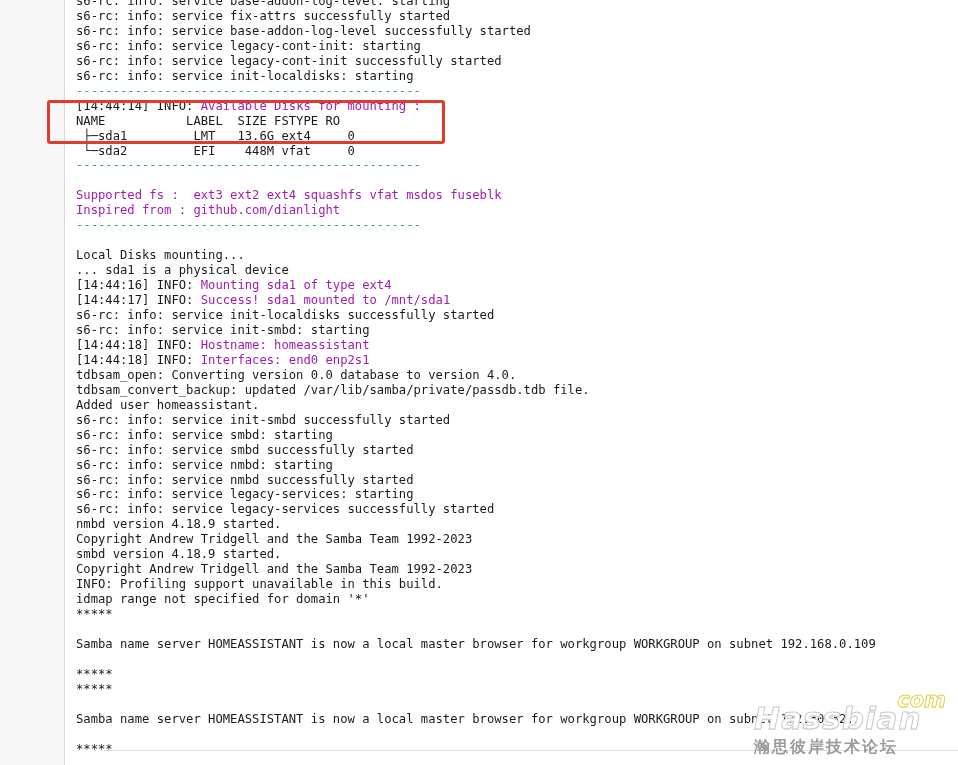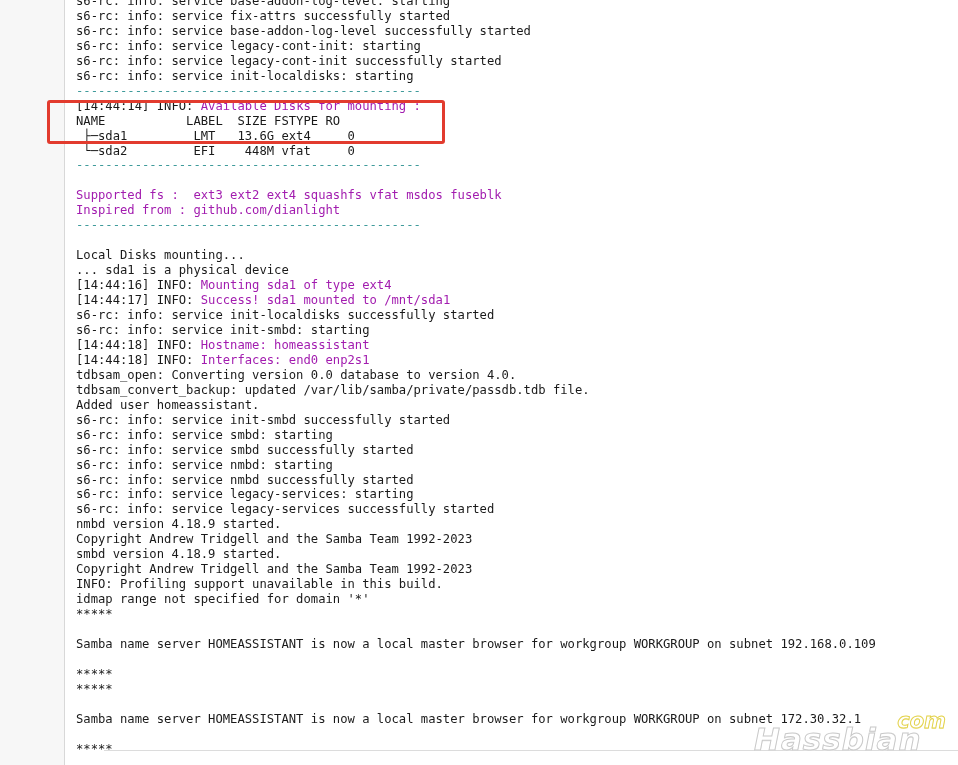--- a/index.html
+++ b/index.html
@@ -129,15 +129,16 @@
 
   <div id="console"><span class="ln"><span class="seg c-default">s6-rc: info: service base-addon-log-level: starting</span></span><span class="ln"><span class="seg c-default">s6-rc: info: service fix-attrs successfully started</span></span><span class="ln"><span class="seg c-default">s6-rc: info: service base-addon-log-level successfully started</span></span><span class="ln"><span class="seg c-default">s6-rc: info: service legacy-cont-init: starting</span></span><span class="ln"><span class="seg c-default">s6-rc: info: service legacy-cont-init successfully started</span></span><span class="ln"><span class="seg c-default">s6-rc: info: service init-localdisks: starting</span></span><span class="ln"><span class="seg c-teal">-----------------------------------------------</span></span><span class="ln"><span class="seg c-default">[14:44:14] INFO: </span><span class="seg c-green">Available Disks for mounting :</span></span><span class="ln"><span class="seg c-default">NAME           LABEL  SIZE FSTYPE RO</span></span><span class="ln"><span class="seg c-default"> ├─sda1         LMT   13.6G ext4     0</span></span><span class="ln"><span class="seg c-default"> └─sda2         EFI    448M vfat     0</span></span><span class="ln"><span class="seg c-teal">-----------------------------------------------</span></span><span class="ln"><span class="seg c-default"></span></span><span class="ln"><span class="seg c-green">Supported fs :  ext3 ext2 ext4 squashfs vfat msdos fuseblk</span></span><span class="ln"><span class="seg c-green">Inspired from : github.com/dianlight</span></span><span class="ln"><span class="seg c-teal">-----------------------------------------------</span></span><span class="ln"><span class="seg c-default"></span></span><span class="ln"><span class="seg c-default">Local Disks mounting...</span></span><span class="ln"><span class="seg c-default">... sda1 is a physical device</span></span><span class="ln"><span class="seg c-default">[14:44:16] INFO: </span><span class="seg c-green">Mounting sda1 of type ext4</span></span><span class="ln"><span class="seg c-default">[14:44:17] INFO: </span><span class="seg c-green">Success! sda1 mounted to /mnt/sda1</span></span><span class="ln"><span class="seg c-default">s6-rc: info: service init-localdisks successfully started</span></span><span class="ln"><span class="seg c-default">s6-rc: info: service init-smbd: starting</span></span><span class="ln"><span class="seg c-default">[14:44:18] INFO: </span><span class="seg c-green">Hostname: homeassistant</span></span><span class="ln"><span class="seg c-default">[14:44:18] INFO: </span><span class="seg c-green">Interfaces: end0 enp2s1</span></span><span class="ln"><span class="seg c-default">tdbsam_open: Converting version 0.0 database to version 4.0.</span></span><span class="ln"><span class="seg c-default">tdbsam_convert_backup: updated /var/lib/samba/private/passdb.tdb file.</span></span><span class="ln"><span class="seg c-default">Added user homeassistant.</span></span><span class="ln"><span class="seg c-default">s6-rc: info: service init-smbd successfully started</span></span><span class="ln"><span class="seg c-default">s6-rc: info: service smbd: starting</span></span><span class="ln"><span class="seg c-default">s6-rc: info: service smbd successfully started</span></span><span class="ln"><span class="seg c-default">s6-rc: info: service nmbd: starting</span></span><span class="ln"><span class="seg c-default">s6-rc: info: service nmbd successfully started</span></span><span class="ln"><span class="seg c-default">s6-rc: info: service legacy-services: starting</span></span><span class="ln"><span class="seg c-default">s6-rc: info: service legacy-services successfully started</span></span><span class="ln"><span class="seg c-default">nmbd version 4.18.9 started.</span></span><span class="ln"><span class="seg c-default">Copyright Andrew Tridgell and the Samba Team 1992-2023</span></span><span class="ln"><span class="seg c-default">smbd version 4.18.9 started.</span></span><span class="ln"><span class="seg c-default">Copyright Andrew Tridgell and the Samba Team 1992-2023</span></span><span class="ln"><span class="seg c-default">INFO: Profiling support unavailable in this build.</span></span><span class="ln"><span class="seg c-default">idmap range not specified for domain '*'</span></span><span class="ln"><span class="seg c-default">*****</span></span><span class="ln"><span class="seg c-default"></span></span><span class="ln"><span class="seg c-default">Samba name server HOMEASSISTANT is now a local master browser for workgroup WORKGROUP on subnet 192.168.0.109</span></span><span class="ln"><span class="seg c-default"></span></span><span class="ln"><span class="seg c-default">*****</span></span><span class="ln"><span class="seg c-default">*****</span></span><span class="ln"><span class="seg c-default"></span></span><span class="ln"><span class="seg c-default">Samba name server HOMEASSISTANT is now a local master browser for workgroup WORKGROUP on subnet 172.30.32.1</span></span><span class="ln"><span class="seg c-default"></span></span><span class="ln"><span class="seg c-default">*****</span></span></div>
 
   <div id="annotation-box"></div>
 
   <div class="bottom-rule"></div>
 
   <div id="watermark">
     <span class="wm-main">Hassbian</span>
     <span class="wm-tld">com</span>
+    <span class="wm-sub">瀚思彼岸技术论坛</span>
   </div>
 
 </div>
 
 </body></html>

